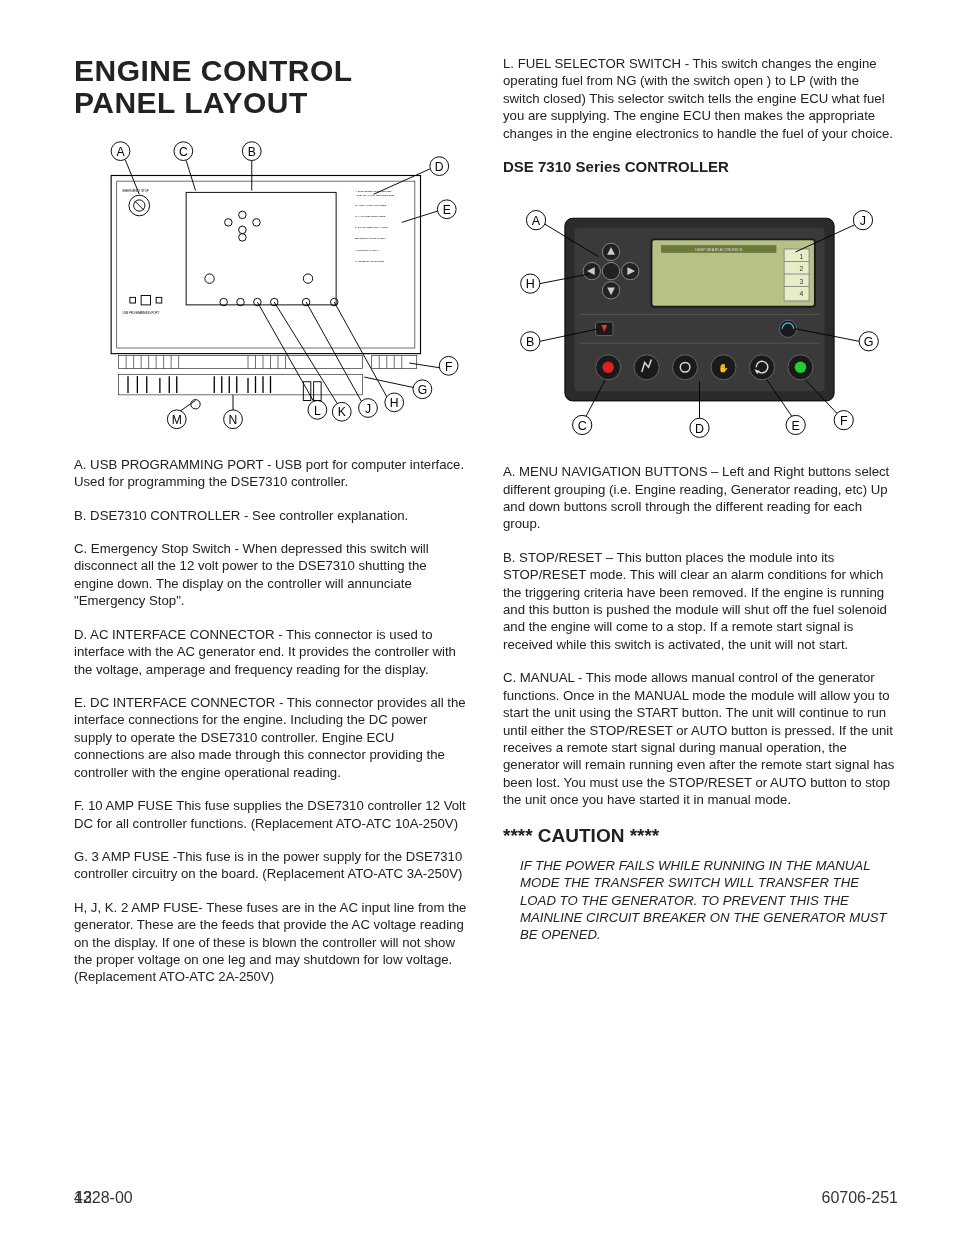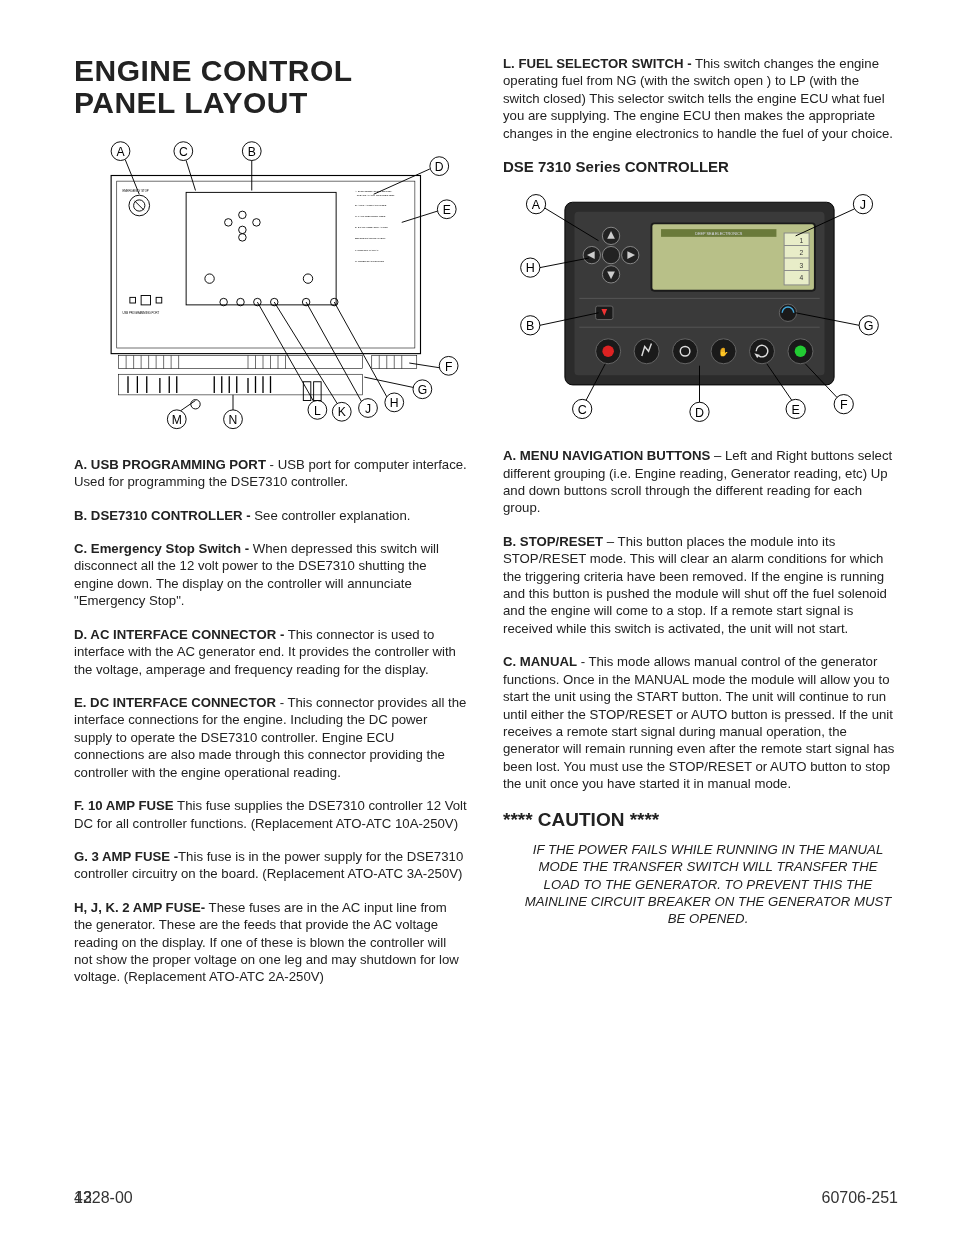--- a/index.html
+++ b/index.html
@@ -8,24 +8,24 @@
     padding:55px 58px 40px 74px;
     font-family:Arial,Helvetica,sans-serif;
     color:#222;position:relative;
   }
   .cols{display:flex;gap:36px;}
   .col{flex:1;min-width:0;}
   h1{font-size:30px;font-weight:700;letter-spacing:.5px;margin:0 16px 18px 0;line-height:1.08;}
   .fig{width:100%;border:0;}
   .fig svg{display:block;}
   .p{font-size:13.2px;line-height:1.32;margin:0 0 16px 0;}
-  .p b{font-weight:700;}
-  h2{font-size:15px;font-weight:700;margin:4px 0 8px 0;}
+  .p b{font-weight:400;}
+  h2{font-size:15px;font-weight:700;margin:4px 0 24px 0;}
   .caution-h{font-weight:700;font-size:19px;margin:6px 0 10px 0;}
-  .caution-b{font-style:italic;font-size:13.2px;line-height:1.32;margin:0 0 16px 17px;text-align:center;}
+  .caution-b{font-style:italic;font-size:13.2px;line-height:1.32;margin:0 0 16px 17px;}
   .footer{position:absolute;left:74px;right:56px;bottom:28px;
     display:flex;justify-content:space-between;font-size:16px;color:#333;}
   .footer .c{position:absolute;left:0;right:0;text-align:left;}
   .call{font-family:Arial;font-size:13px;}
 </style>
 </head>
 <body>
 
 <div class="page">
   <div class="cols">

